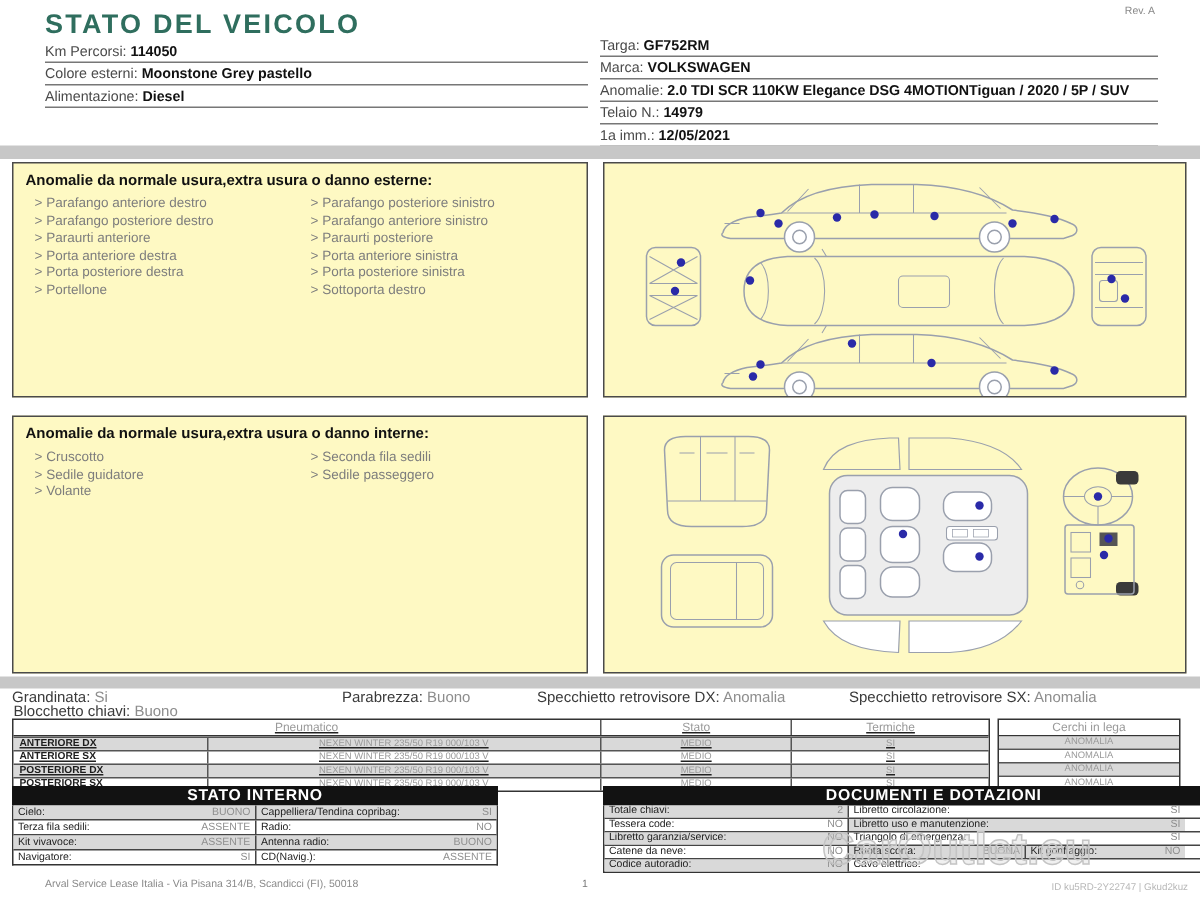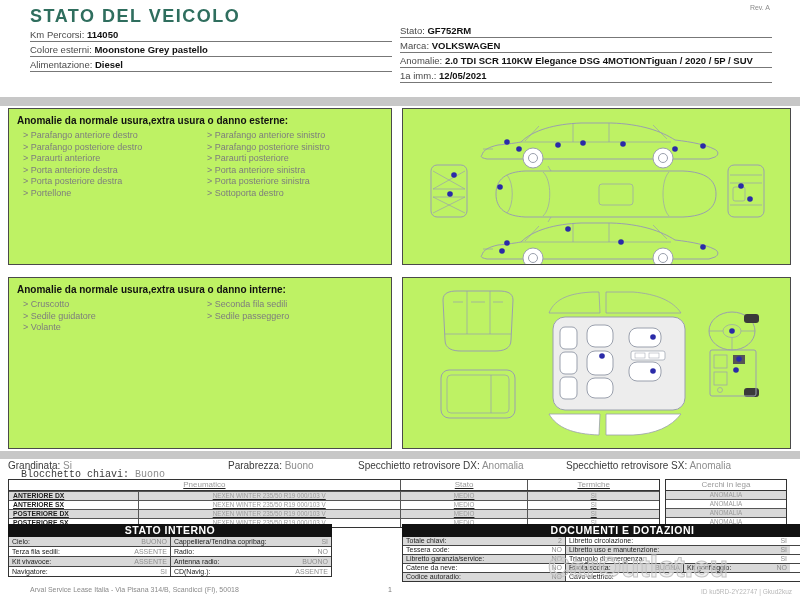--- a/index.html
+++ b/index.html
@@ -16,38 +16,38 @@
   .info .val{font-weight:bold;color:#111;}
   .info-left{left:30px;top:27px;width:362px;}
   .info-right{left:400px;top:23px;width:372px;}
 
   
   .band{position:absolute;left:0;width:800px;background:#c7c7c7;}
   .band1{top:97px;height:9px;}
   .band2{top:451px;height:8px;}
 
   
-  .box{position:absolute;border:1px solid #4a4a4a;background:#bef264;box-sizing:border-box;}
+  .box{position:absolute;border:1px solid #4a4a4a;background:#fef9c3;box-sizing:border-box;}
   .box-ext-list{left:8px;top:108px;width:384px;height:157px;}
   .box-ext-diag{left:402px;top:108px;width:389px;height:157px;}
   .box-int-list{left:8px;top:277px;width:384px;height:172px;}
   .box-int-diag{left:402px;top:277px;width:389px;height:172px;}
   .box-title{font-size:10px;font-weight:bold;color:#111;padding:6px 8px 3px;}
   .anom-cols{display:flex;padding:1px 0 0 14px;}
   .anom-col{width:192px;}
   .anom-item{font-size:9px;color:#7d7d7d;line-height:11.5px;white-space:nowrap;}
   .diag-svg{display:block;}
 
   
   .conds{position:absolute;top:460px;left:0;width:800px;height:36px;font-size:10px;padding-left:12px;}
   .cond{position:absolute;white-space:nowrap;}
   .cond .lab{color:#3a3a3a;}
   .cond .val{color:#8d8d8d;}
   .cond1{left:8px;top:0;} .cond2{left:228px;top:0;} .cond3{left:358px;top:0;}
-  .cond4{left:566px;top:0;} .cond5{left:21px;top:9px;font-family:Liberation Mono, monospace;}
+  .cond4{left:566px;top:0;} .cond5{left:9px;top:9px;}
 
   
   .ttable{position:absolute;left:8px;top:479px;width:652px;border:1px solid #333;box-sizing:border-box;text-decoration:underline;}
   .ctable{position:absolute;left:665px;top:479px;width:122px;border:1px solid #333;box-sizing:border-box;}
   .trow{display:flex;height:8px;line-height:8px;}
   .trow + .trow{border-top:1px solid #555;}
   .thead{height:10px;line-height:10px;border-bottom:1px solid #333;color:#9a9a9a;font-size:8px;}
   .tc{box-sizing:border-box;overflow:hidden;white-space:nowrap;}
   .tc + .tc{border-left:1px solid #555;}
   .hc{text-align:center;}
@@ -96,42 +96,43 @@
   <div class="title">STATO DEL VEICOLO</div>
   <div class="rev">Rev. A</div>
 
   <div class="info info-left">
     <div class="irow"><span class="lab">Km Percorsi:</span> <span class="val">114050</span></div>
     <div class="irow"><span class="lab">Colore esterni:</span> <span class="val">Moonstone Grey pastello</span></div>
     <div class="irow"><span class="lab">Alimentazione:</span> <span class="val">Diesel</span></div>
   </div>
 
   <div class="info info-right">
-    <div class="irow"><span class="lab">Stato:</span> <span class="val">GF752RM</span></div>
+    <div class="irow"><span class="lab">Targa:</span> <span class="val">GF752RM</span></div>
     <div class="irow"><span class="lab">Marca:</span> <span class="val">VOLKSWAGEN</span></div>
     <div class="irow"><span class="lab">Anomalie:</span> <span class="val">2.0 TDI SCR 110KW Elegance DSG 4MOTIONTiguan / 2020 / 5P / SUV</span></div>
+    <div class="irow"><span class="lab">Telaio N.:</span> <span class="val">14979</span></div>
     <div class="irow"><span class="lab">1a imm.:</span> <span class="val">12/05/2021</span></div>
   </div>
 
   <div class="band band1"></div>
 
   <div class="box box-ext-list">
     <div class="box-title">Anomalie da normale usura,extra usura o danno esterne:</div>
     <div class="anom-cols">
       <div class="anom-col">
           <div class="anom-item">&gt; Parafango anteriore destro</div>
           <div class="anom-item">&gt; Parafango posteriore destro</div>
           <div class="anom-item">&gt; Paraurti anteriore</div>
           <div class="anom-item">&gt; Porta anteriore destra</div>
           <div class="anom-item">&gt; Porta posteriore destra</div>
           <div class="anom-item">&gt; Portellone</div>
         </div>
       <div class="anom-col">
+          <div class="anom-item">&gt; Parafango posteriore sinistro</div>
           <div class="anom-item">&gt; Parafango anteriore sinistro</div>
-          <div class="anom-item">&gt; Parafango posteriore sinistro</div>
           <div class="anom-item">&gt; Paraurti posteriore</div>
           <div class="anom-item">&gt; Porta anteriore sinistra</div>
           <div class="anom-item">&gt; Porta posteriore sinistra</div>
           <div class="anom-item">&gt; Sottoporta destro</div>
         </div>
     </div>
   </div>
 
   <div class="box box-ext-diag">
     <svg class="diag-svg" width="387" height="155" viewBox="0 0 387 155" xmlns="http://www.w3.org/2000/svg">

